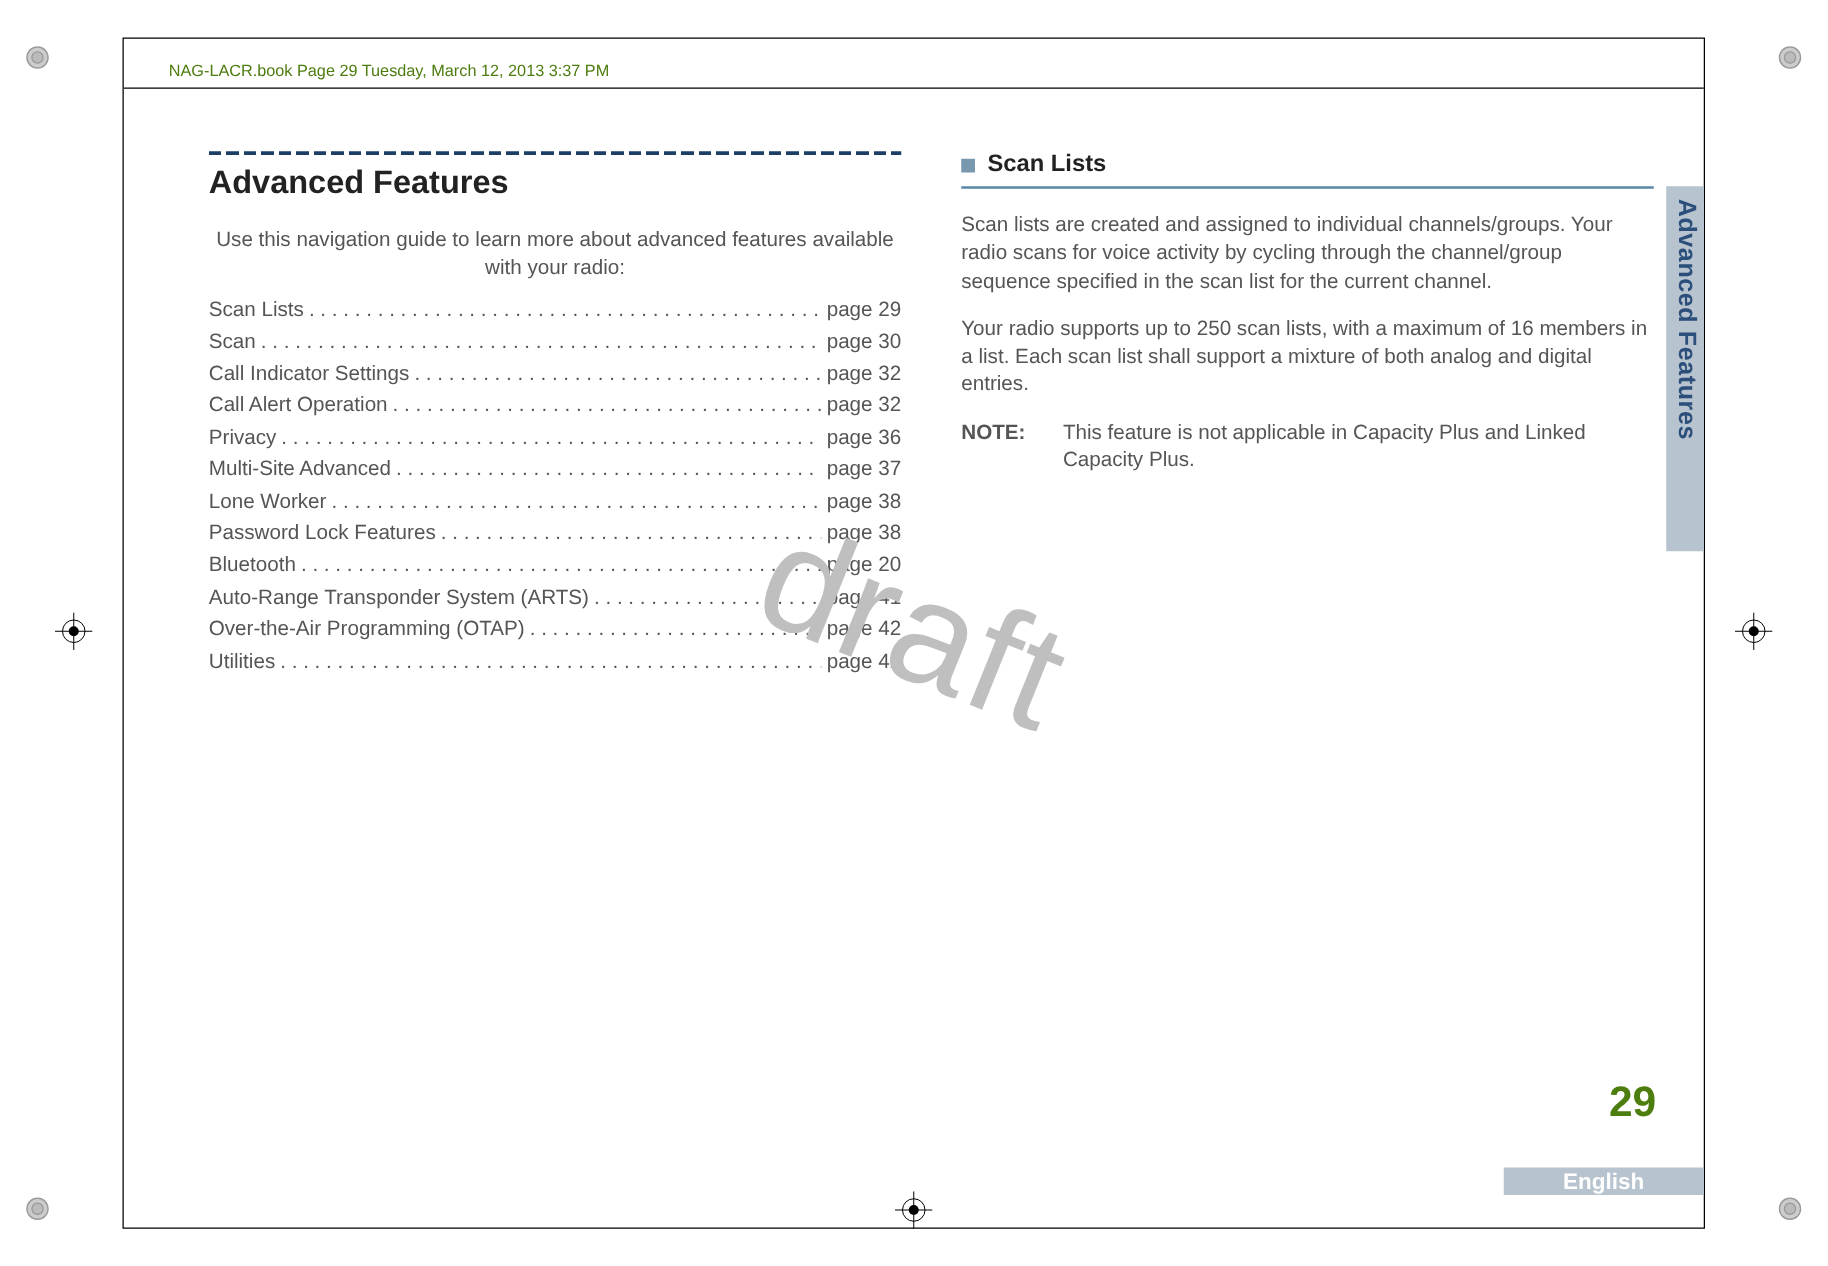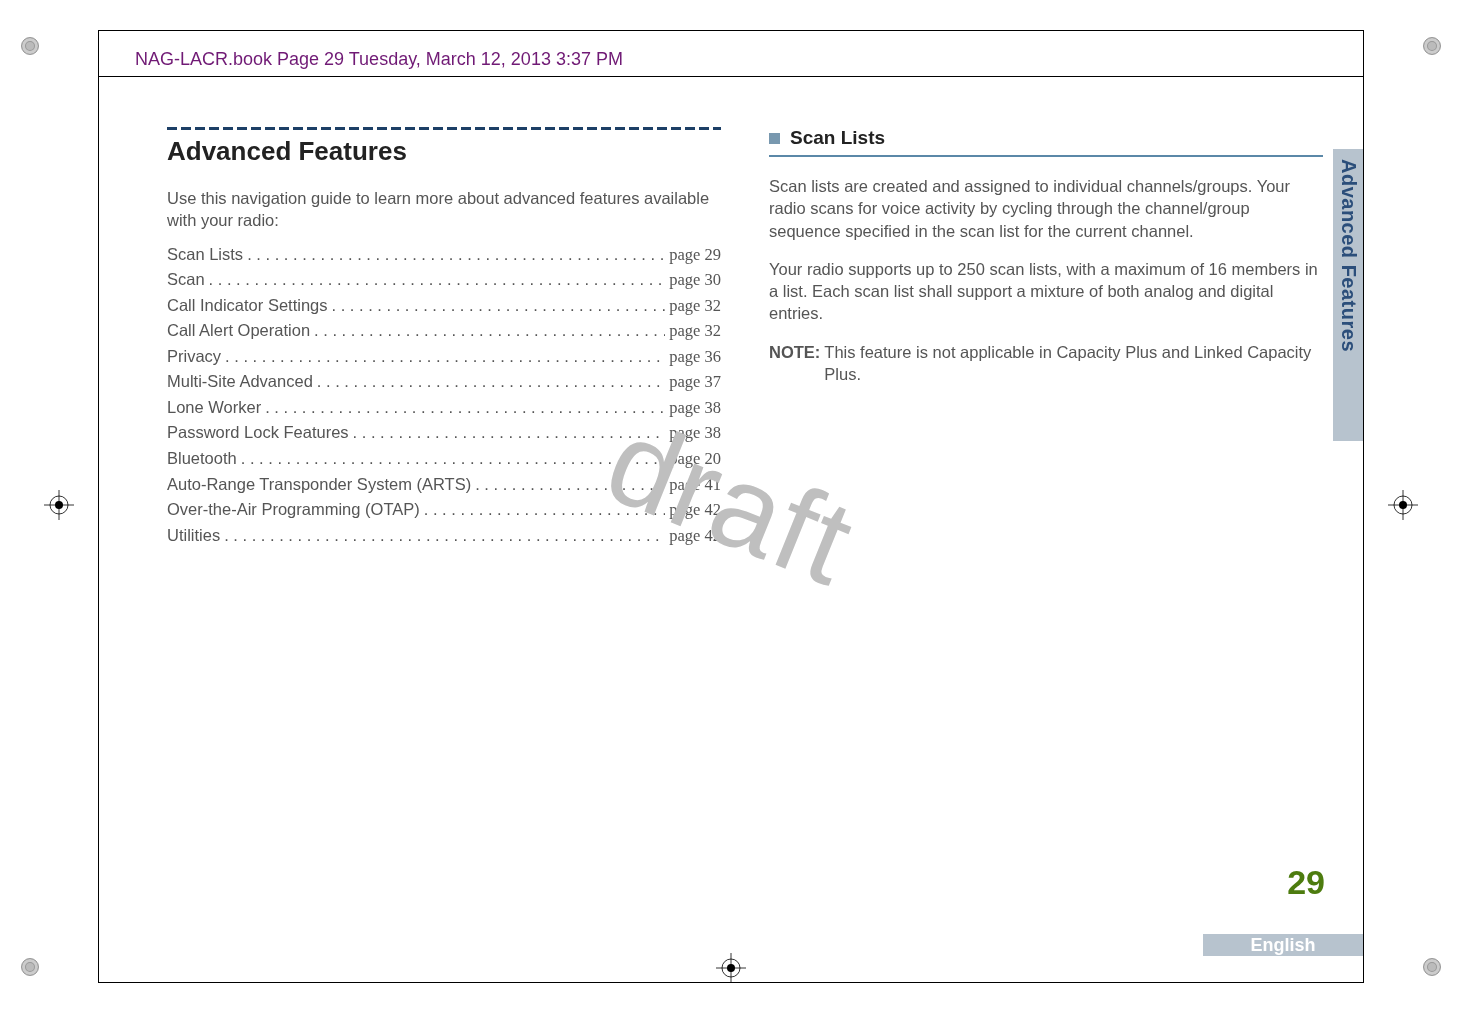--- a/index.html
+++ b/index.html
@@ -37,22 +37,22 @@
   .page-frame {
     position: absolute;
     left: 98px;
     top: 30px;
     width: 1266px;
     height: 953px;
     border: 0.5px solid #000;
     box-sizing: border-box;
   }
   .header-line {
-    font-size: 18px;
-    color: #701a75;
+    font-size: 13px;
+    color: #4d7c0f;
     padding: 18px 0 6px 36px;
   }
   .header-rule {
     border: none;
     border-top: 0.5px solid #000;
     margin: 0 0 0 0;
   }
   .content {
     display: flex;
     padding: 50px 40px 0 68px;
@@ -71,20 +71,21 @@
   .chapter-title {
     font-size: 26px;
     font-weight: bold;
     color: #222;
     margin: 0 0 20px 0;
   }
   .intro {
     font-size: 16.5px;
     line-height: 1.35;
     margin-bottom: 10px;
+    text-align: center;
   }
   .toc {
     font-size: 16.5px;
   }
   .toc-row {
     display: flex;
     white-space: nowrap;
     line-height: 1.55;
     align-items: baseline;
   }
@@ -92,21 +93,21 @@
   .toc-dots {
     flex: 1 1 auto;
     overflow: hidden;
     margin: 0 4px;
   }
   .toc-dots::after {
     content: ". . . . . . . . . . . . . . . . . . . . . . . . . . . . . . . . . . . . . . . . . . . . . . . . . . . . . . . . . . . . . .";
     letter-spacing: 0px;
     color: #555;
   }
-  .toc-page { flex: 0 0 auto; font-family: Liberation Serif, serif; }
+  .toc-page { flex: 0 0 auto; }
   .section-head {
     display: flex;
     align-items: center;
     gap: 10px;
     font-size: 19px;
     font-weight: bold;
     color: #222;
     margin-bottom: 6px;
   }
   .section-square {
@@ -118,21 +119,21 @@
   .section-rule {
     height: 2px;
     background: #5b88a8;
     margin: 0 0 18px 0;
   }
   .body-text {
     font-size: 16.5px;
     line-height: 1.35;
     margin-bottom: 16px;
   }
-  .note-row { display:flex; gap: 4px; font-size:16.5px; line-height:1.35; }
+  .note-row { display:flex; gap: 30px; font-size:16.5px; line-height:1.35; }
   .note-label { font-weight: bold; flex:0 0 auto;}
   .watermark {
     position: absolute;
     left: 50%;
     top: 50%;
     transform: translate(-50%, -54%) rotate(22deg);
     font-size: 120px;
     color: #bfbfbf;
     font-family: Arial, sans-serif;
     pointer-events: none;

